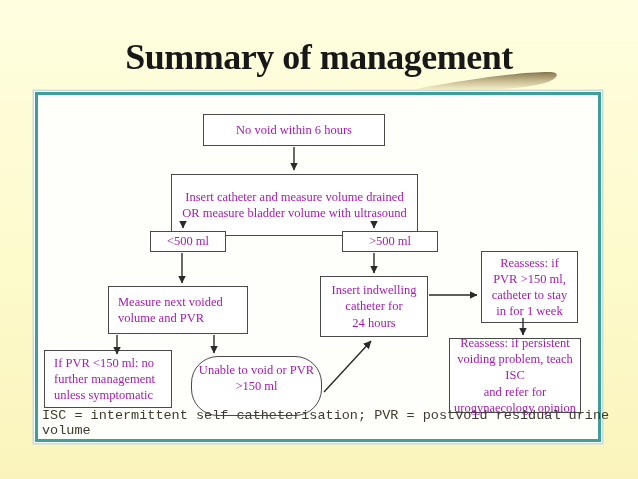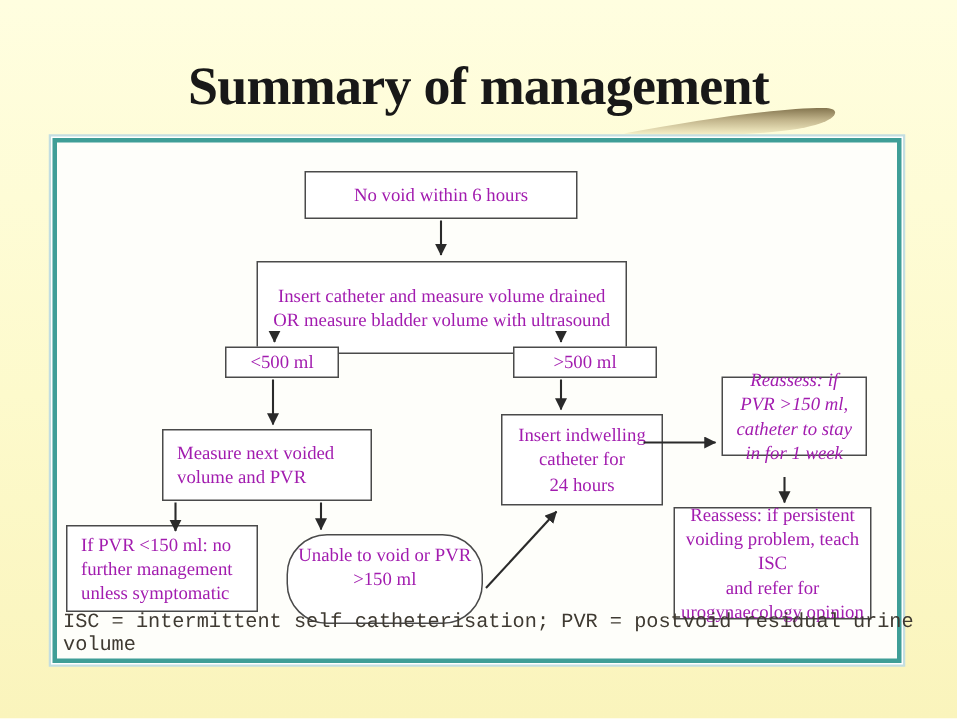--- a/index.html
+++ b/index.html
@@ -84,25 +84,25 @@
   <div class="node left" style="left:108px;top:286px;width:140px;height:48px;">Measure next voided
 volume and PVR</div>
 
   <div class="node left" style="left:44px;top:350px;width:128px;height:58px;">If PVR &lt;150 ml: no
 further management
 unless symptomatic</div>
 
   <div class="node top" style="left:191px;top:356px;width:131px;height:60px;">Unable to void or PVR
 &gt;150 ml</div>
 
-  <div class="node" style="left:320px;top:276px;width:108px;height:61px;margin-left:14px;">Insert indwelling
+  <div class="node" style="left:320px;top:276px;width:108px;height:61px;">Insert indwelling
 catheter for
 24 hours</div>
 
-  <div class="node" style="left:481px;top:251px;width:97px;height:53px;font-style:italic;">Reassess: if
+  <div class="node" style="left:481px;top:251px;width:97px;height:72px;">Reassess: if
 PVR &gt;150 ml,
 catheter to stay
 in for 1 week</div>
 
   <div class="node" style="left:449px;top:338px;width:132px;height:75px;">Reassess: if persistent
 voiding problem, teach ISC
 and refer for
 urogynaecology opinion</div>
 
   <div class="legend">ISC = intermittent self catheterisation; PVR = postvoid residual urine volume</div>

